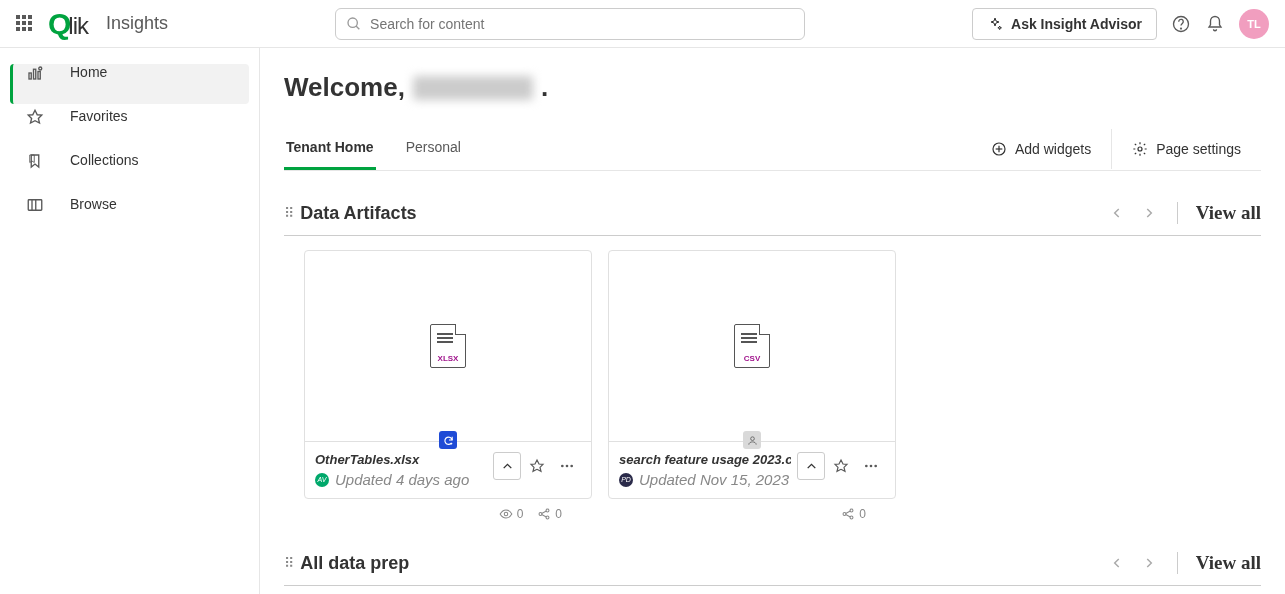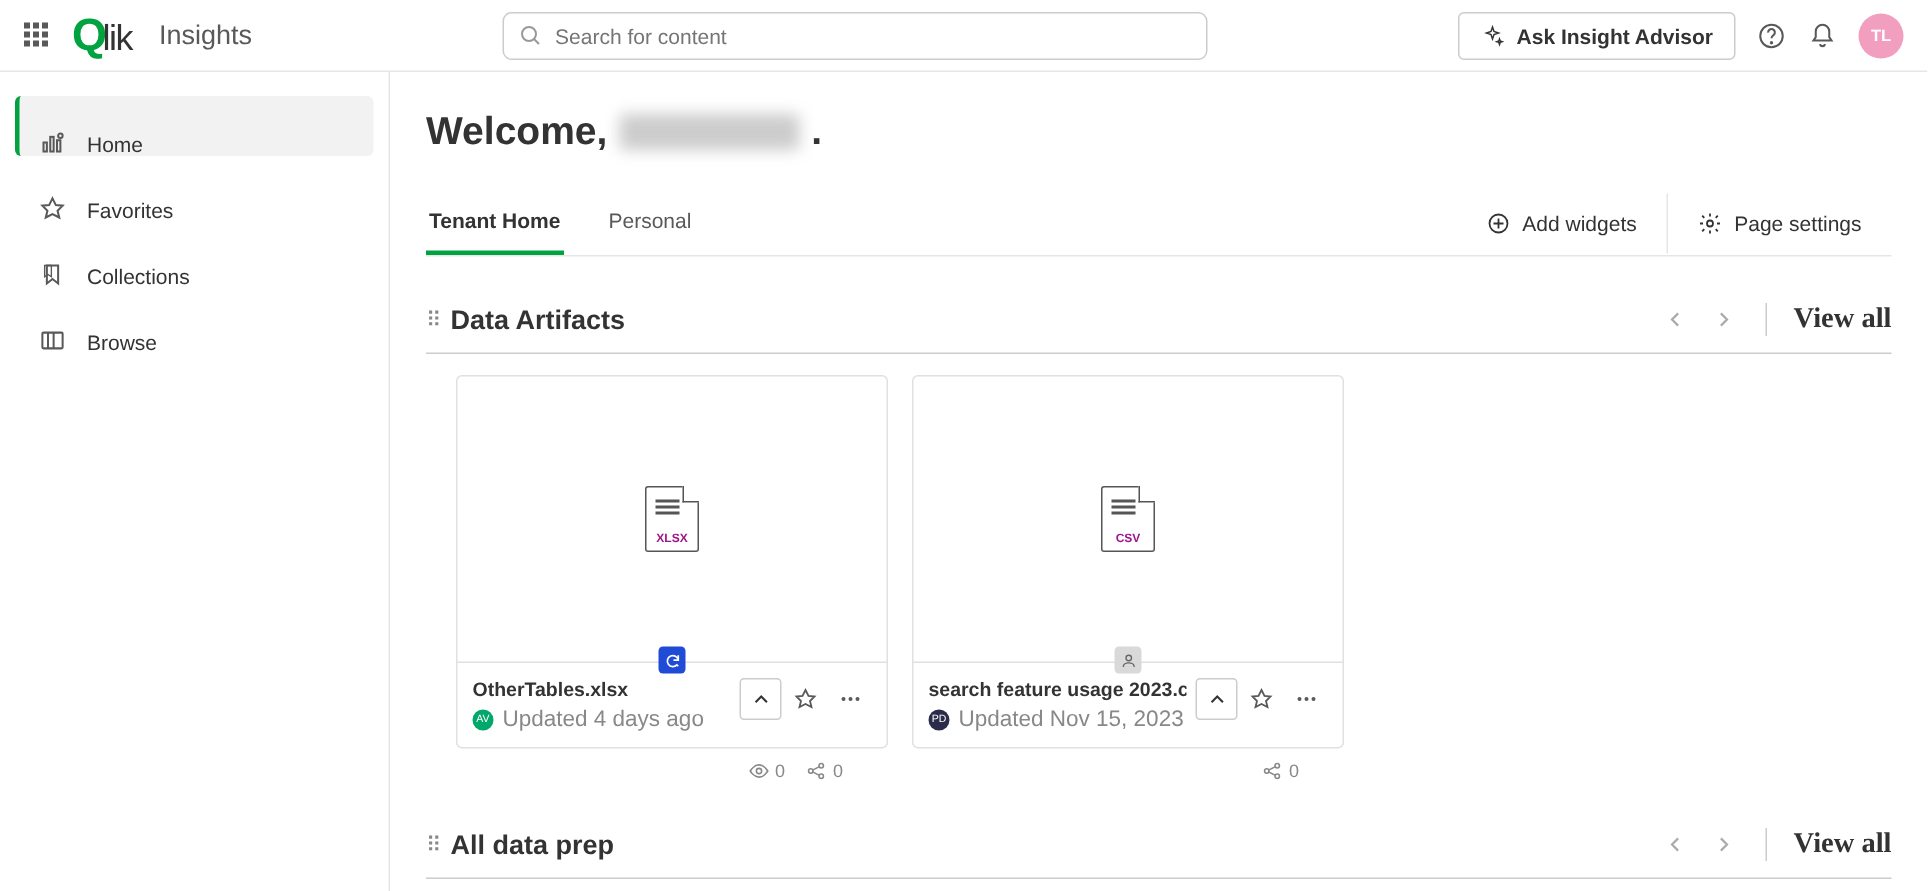--- a/index.html
+++ b/index.html
@@ -13,21 +13,21 @@
   .brand-sub { font-size:18px; color:#595959; font-weight:400; }
   .search-wrap { flex:1; display:flex; justify-content:center; }
   .search { width:470px; height:32px; border:1px solid #ccc; border-radius:6px; display:flex; align-items:center; padding:0 10px; gap:8px; color:#888; }
   .search input { border:none; outline:none; flex:1; font-size:14px; color:#333; background:transparent; }
   .right-tools { display:flex; align-items:center; gap:14px; }
   .btn-outline { height:32px; border:1px solid #ccc; border-radius:4px; background:#fff; display:flex; align-items:center; gap:8px; padding:0 14px; font-size:14px; cursor:pointer; font-weight:600; color:#333;}
   .icon-btn { width:20px; height:20px; display:flex; align-items:center; justify-content:center; cursor:pointer; color:#595959; }
   .avatar { width:30px; height:30px; border-radius:50%; background:#f19ebf; color:#fff; display:flex; align-items:center; justify-content:center; font-size:11px; font-weight:600; cursor:pointer;text-align:center; }
   .shell { display:flex; height:calc(594px - 48px); }
   .sidebar { width:260px; border-right:1px solid #e6e6e6; padding:16px 10px; }
-  .nav-item { display:flex; align-items:flex-end; gap:14px; height:40px; padding:0 16px; border-radius:4px; font-size:14px; color:#333; cursor:pointer; margin-bottom:4px;}
+  .nav-item { display:flex; align-items:flex-start; gap:26px; height:40px; padding:0 16px; border-radius:4px; font-size:14px; color:#333; cursor:pointer; margin-bottom:4px;}
   .nav-item.active { background:#f2f2f2; border-left:3px solid #00a33f; padding-left:13px; font-weight:500;}
   .nav-item svg, .nav-icon { width:18px; height:18px; color:#595959; flex-shrink:0; }
   .main { flex:1; padding:24px 24px 0 24px; overflow-y:auto; }
   .welcome { font-size:26px; font-weight:600; color:#333; display:flex; align-items:center; gap:6px; }
   .blur { display:inline-block; width:120px; height:24px; background:#ccc; filter:blur(5px); border-radius:3px; margin:0 2px; vertical-align:middle;}
   .tabs-row { display:flex; align-items:center; border-bottom:1px solid #e6e6e6; margin-top:24px; }
   .tabs { display:flex; gap:28px; }
   .tab { font-size:14px; padding:12px 2px; color:#595959; cursor:pointer; border-bottom:3px solid transparent; font-weight:500;}
   .tab.active { color:#333; border-bottom-color:#00a33f; font-weight:600;}
   .tabs-right { margin-left:auto; display:flex; align-items:center; }
@@ -44,21 +44,21 @@
   .card { width:288px; border:1px solid #e0e0e0; border-radius:4px; background:#fff; position:relative;}
   .card-body { height:190px; display:flex; align-items:center; justify-content:center; position:relative; }
   .file-icon { width:36px; height:44px; border:1.5px solid #555; border-radius:2px 6px 2px 2px; position:relative; display:flex; flex-direction:column; justify-content:flex-end; align-items:center; padding-bottom:4px;}
   .file-icon::before { content:""; position:absolute; top:-1px; right:-1px; width:10px; height:10px; background:#fff; border-left:1.5px solid #555; border-bottom:1.5px solid #555;}
   .file-icon .lines { position:absolute; top:8px; left:6px; right:12px;}
   .file-icon .lines div { height:1.5px; background:#555; margin-bottom:2.5px; }
   .file-ext { font-size:8px; font-weight:700; color:#a0148c; }
   .badge { position:absolute; bottom:-8px; left:50%; transform:translateX(-50%); width:18px; height:18px; border-radius:3px; display:flex; align-items:center; justify-content:center; font-size:11px;}
   .badge.blue { background:#1f4bd6; color:#fff; }
   .badge.gray { background:#d9d9d9; color:#666; }
-  .card-foot { border-top:1px solid #e0e0e0; padding:10px; display:flex; align-items:flex-start; gap:6px;}
+  .card-foot { border-top:1px solid #e0e0e0; padding:10px; display:flex; align-items:flex-start; gap:6px;font-style:italic;}
   .card-info { flex:1; min-width:0; }
   .card-title { font-size:13px; font-weight:600; color:#333; white-space:nowrap; overflow:hidden; text-overflow:clip; }
   .card-meta { display:flex; align-items:center; gap:6px; margin-top:4px;}
   .mini-av { width:14px; height:14px; border-radius:50%; font-size:7px; color:#fff; display:flex; align-items:center; justify-content:center; flex-shrink:0;}
   .mini-av.g { background:#00a86b;}
   .mini-av.d { background:#2b2b4a;}
   .card-sub { font-size:15px; color:#888; }
   .card-actions { display:flex; align-items:center; gap:2px; }
   .sq-btn { width:28px; height:28px; display:flex; align-items:center; justify-content:center; cursor:pointer; color:#595959; border-radius:3px; font-size:15px;}
   .sq-btn.bordered{ border:1px solid #ccc;}

